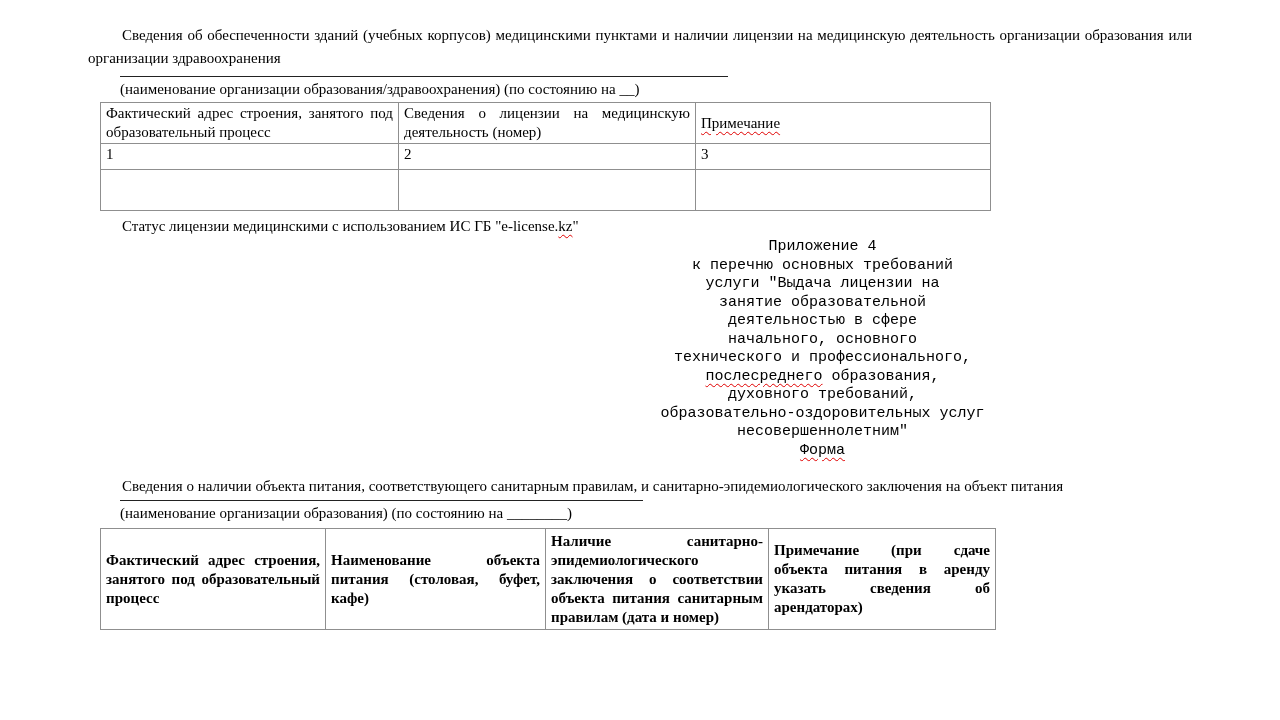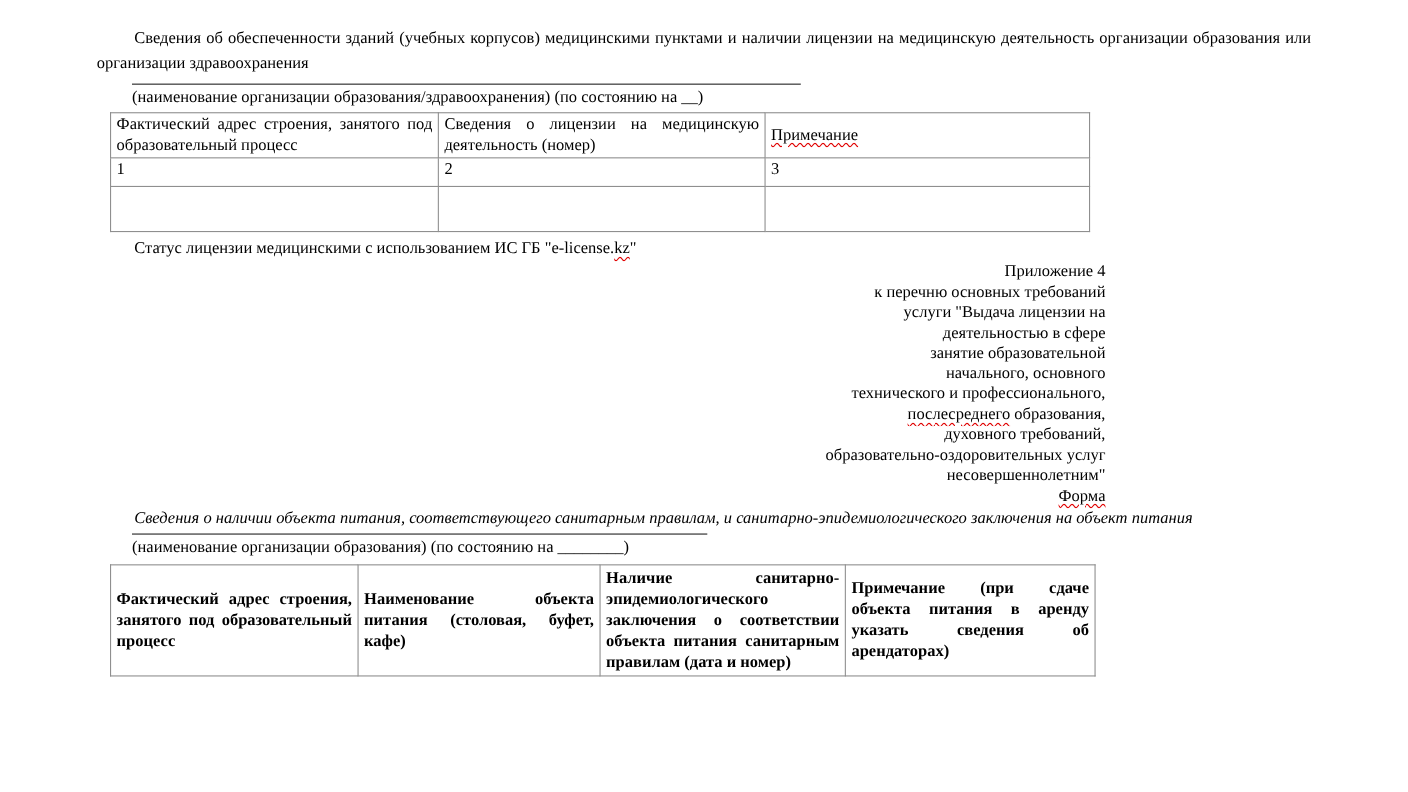--- a/index.html
+++ b/index.html
@@ -13,21 +13,21 @@
   .page { padding: 0 88px; }
 
   .p-intro {
     margin: 0;
     font-size: 15px;
     line-height: 23px;
     text-align: justify;
     text-indent: 34px;
   }
   .p1 { padding-top: 24px; }
-  .p2 { margin-top: 0; font-style: italic; }
+  .p2 { margin-top: 15px; }
 
   .rule { height: 0; border-top: 1.5px solid #222222; }
   .rule1 { width: 608px; margin: 6px 0 0 32px; }
   .rule2 { width: 523px; margin: 2px 0 0 32px; }
 
   .caption {
     font-size: 15px;
     line-height: 18px;
     margin: 3px 0 0 32px;
     white-space: nowrap;
@@ -56,23 +56,24 @@
   .status {
     margin: 5px 0 0 0;
     font-size: 15px;
     line-height: 20px;
     text-indent: 34px;
   }
 
   .annex {
     width: 365px;
     margin: 2px 0 0 552px;
-    text-align: right;
+    text-align: center;
     font-size: 15px;
     line-height: 18.5px;
+    font-family: Liberation Mono, monospace;
   }
 
   .sp {
     text-decoration-line: underline;
     text-decoration-style: wavy;
     text-decoration-color: #e00000;
     text-decoration-thickness: 1px;
     text-underline-offset: 3px;
   }
 </style>
@@ -111,22 +112,22 @@
     </tr>
   </tbody>
     </table>
 
   <p class="status"><span>Статус лицензии медицинскими с использованием ИС ГБ "e-license.</span><span class="sp">kz</span><span>"</span></p>
 
   <div class="annex">
     <div>Приложение 4</div>
     <div>к перечню основных требований</div>
     <div>услуги "Выдача лицензии на</div>
+    <div>занятие образовательной</div>
     <div>деятельностью в сфере</div>
-    <div>занятие образовательной</div>
     <div>начального, основного</div>
     <div>технического и профессионального,</div>
     <div><span class="sp">послесреднего</span><span> образования,</span></div>
     <div>духовного требований,</div>
     <div>образовательно-оздоровительных услуг</div>
     <div>несовершеннолетним"</div>
     <div class="sp">Форма</div>
   </div>
 
   <p class="p-intro p2">Сведения о наличии объекта питания, соответствующего санитарным правилам, и санитарно-эпидемиологического заключения на объект питания</p>

